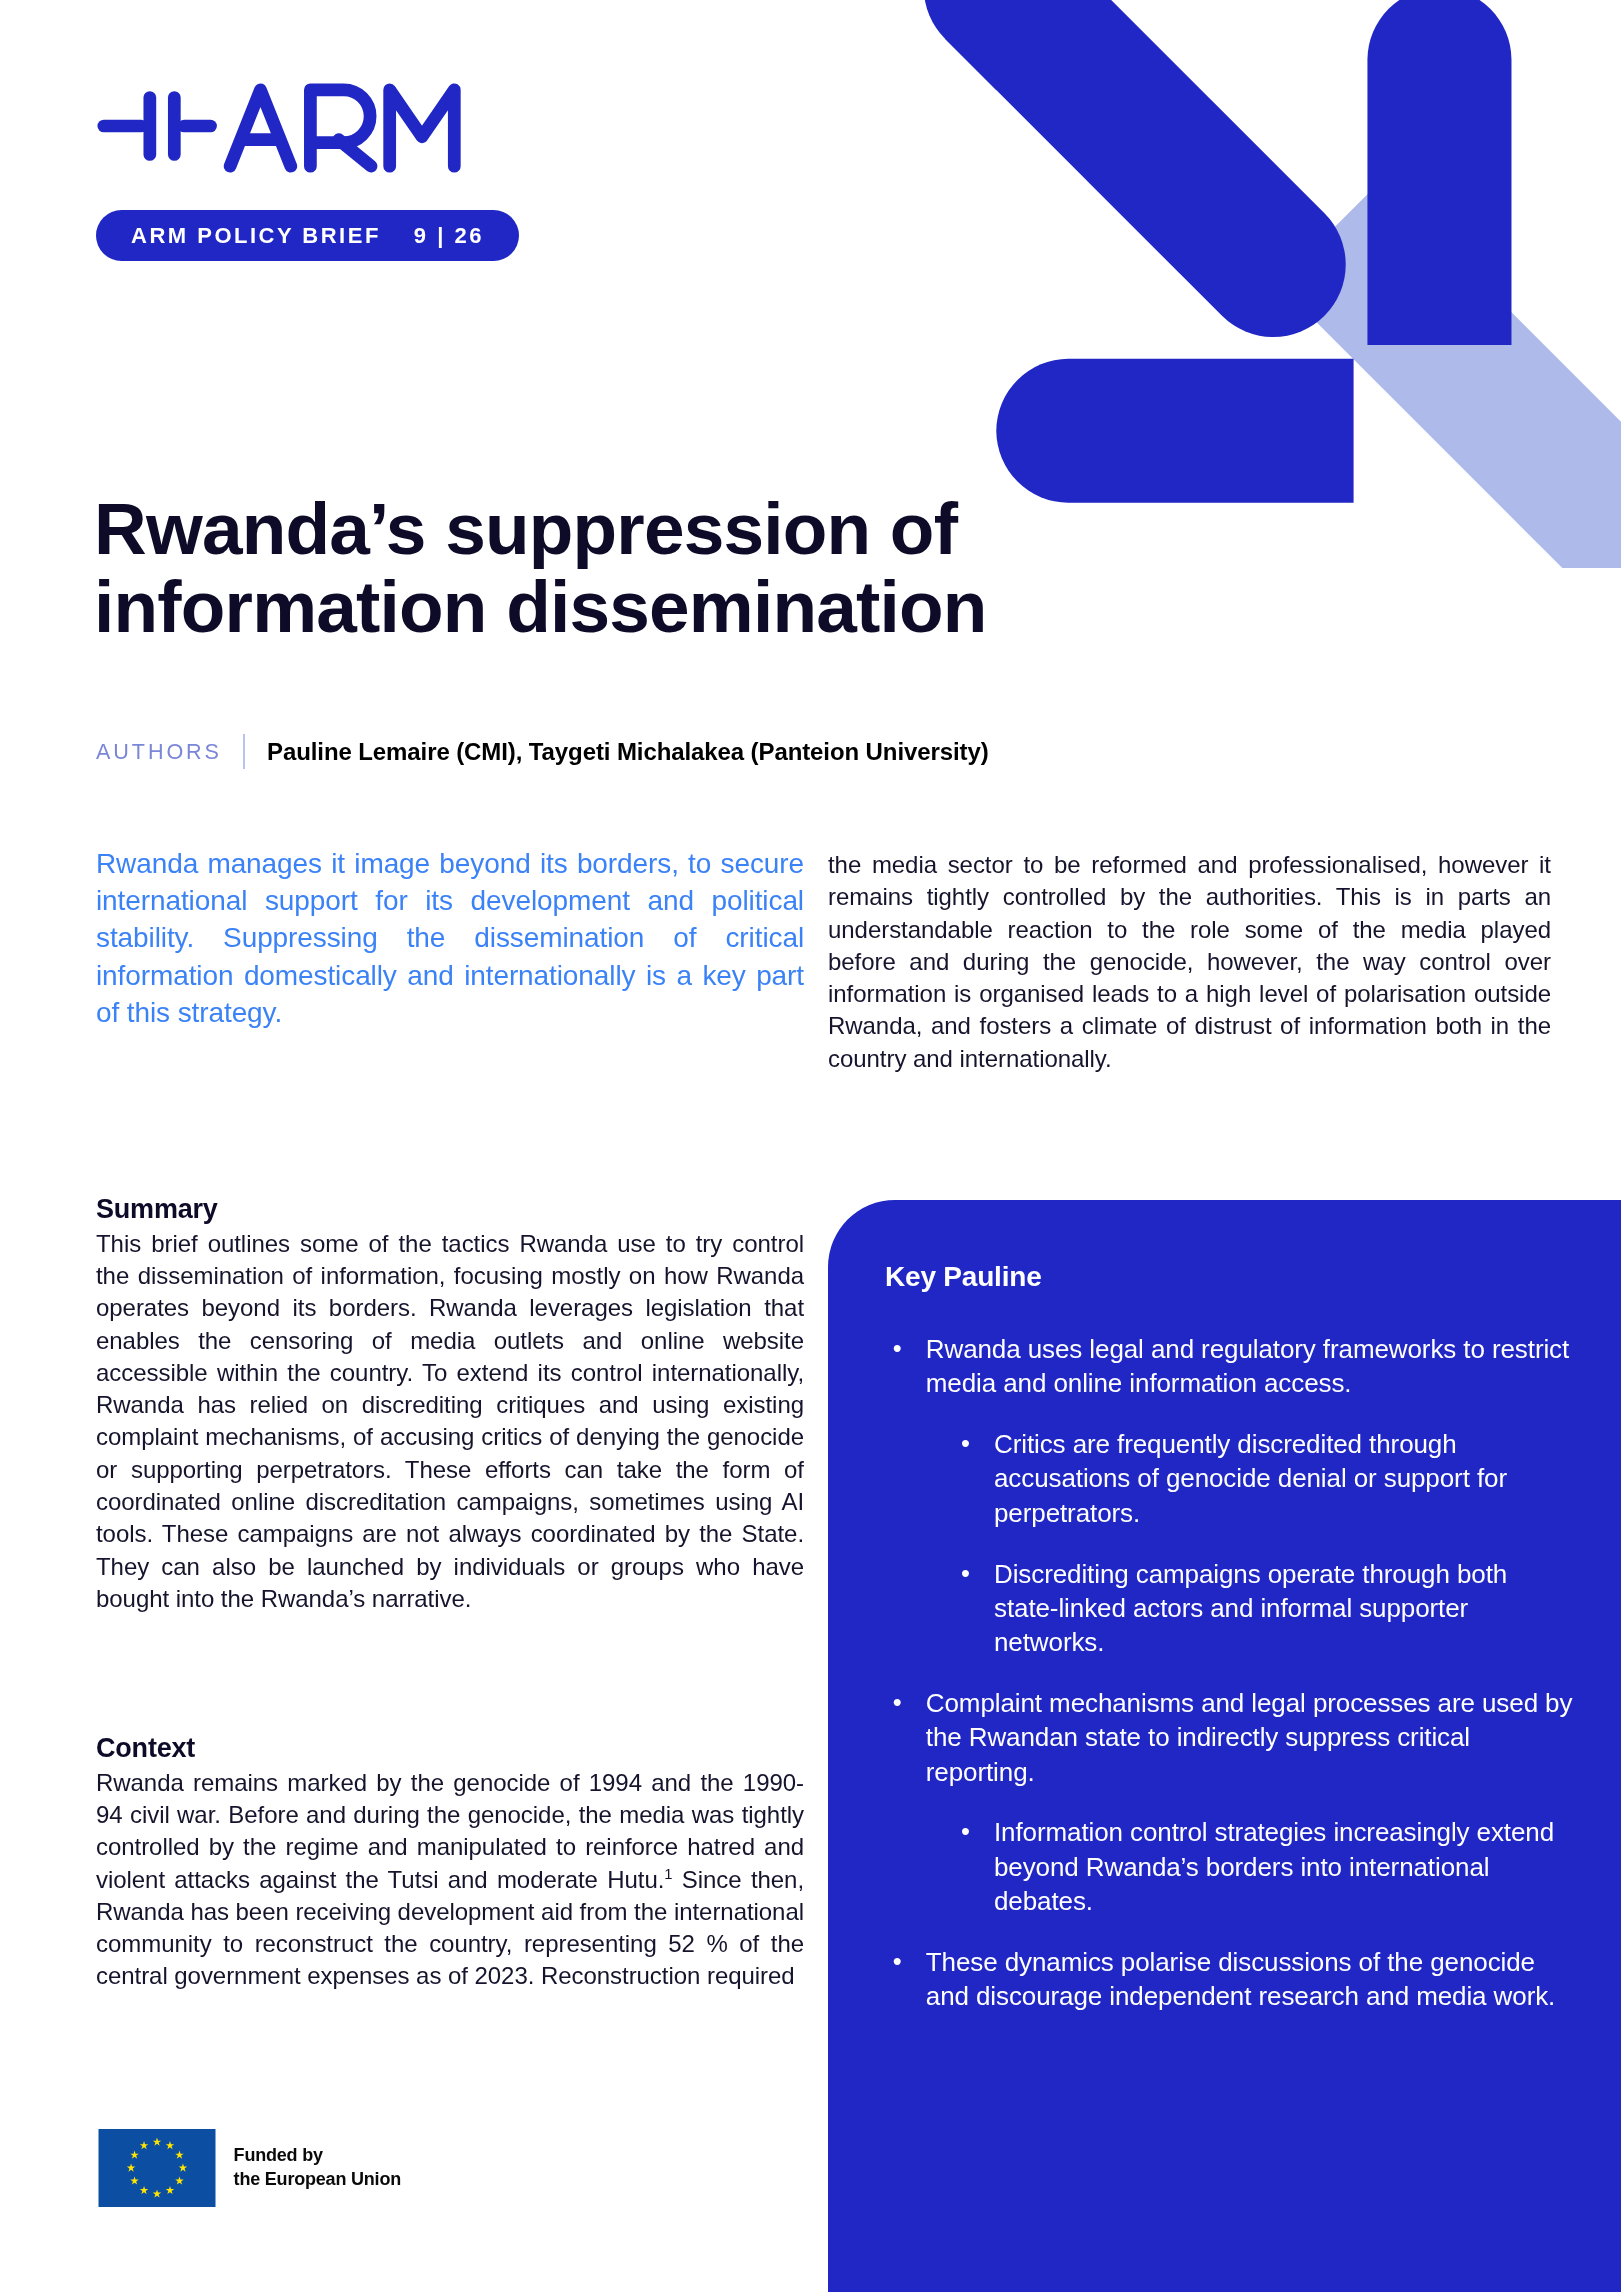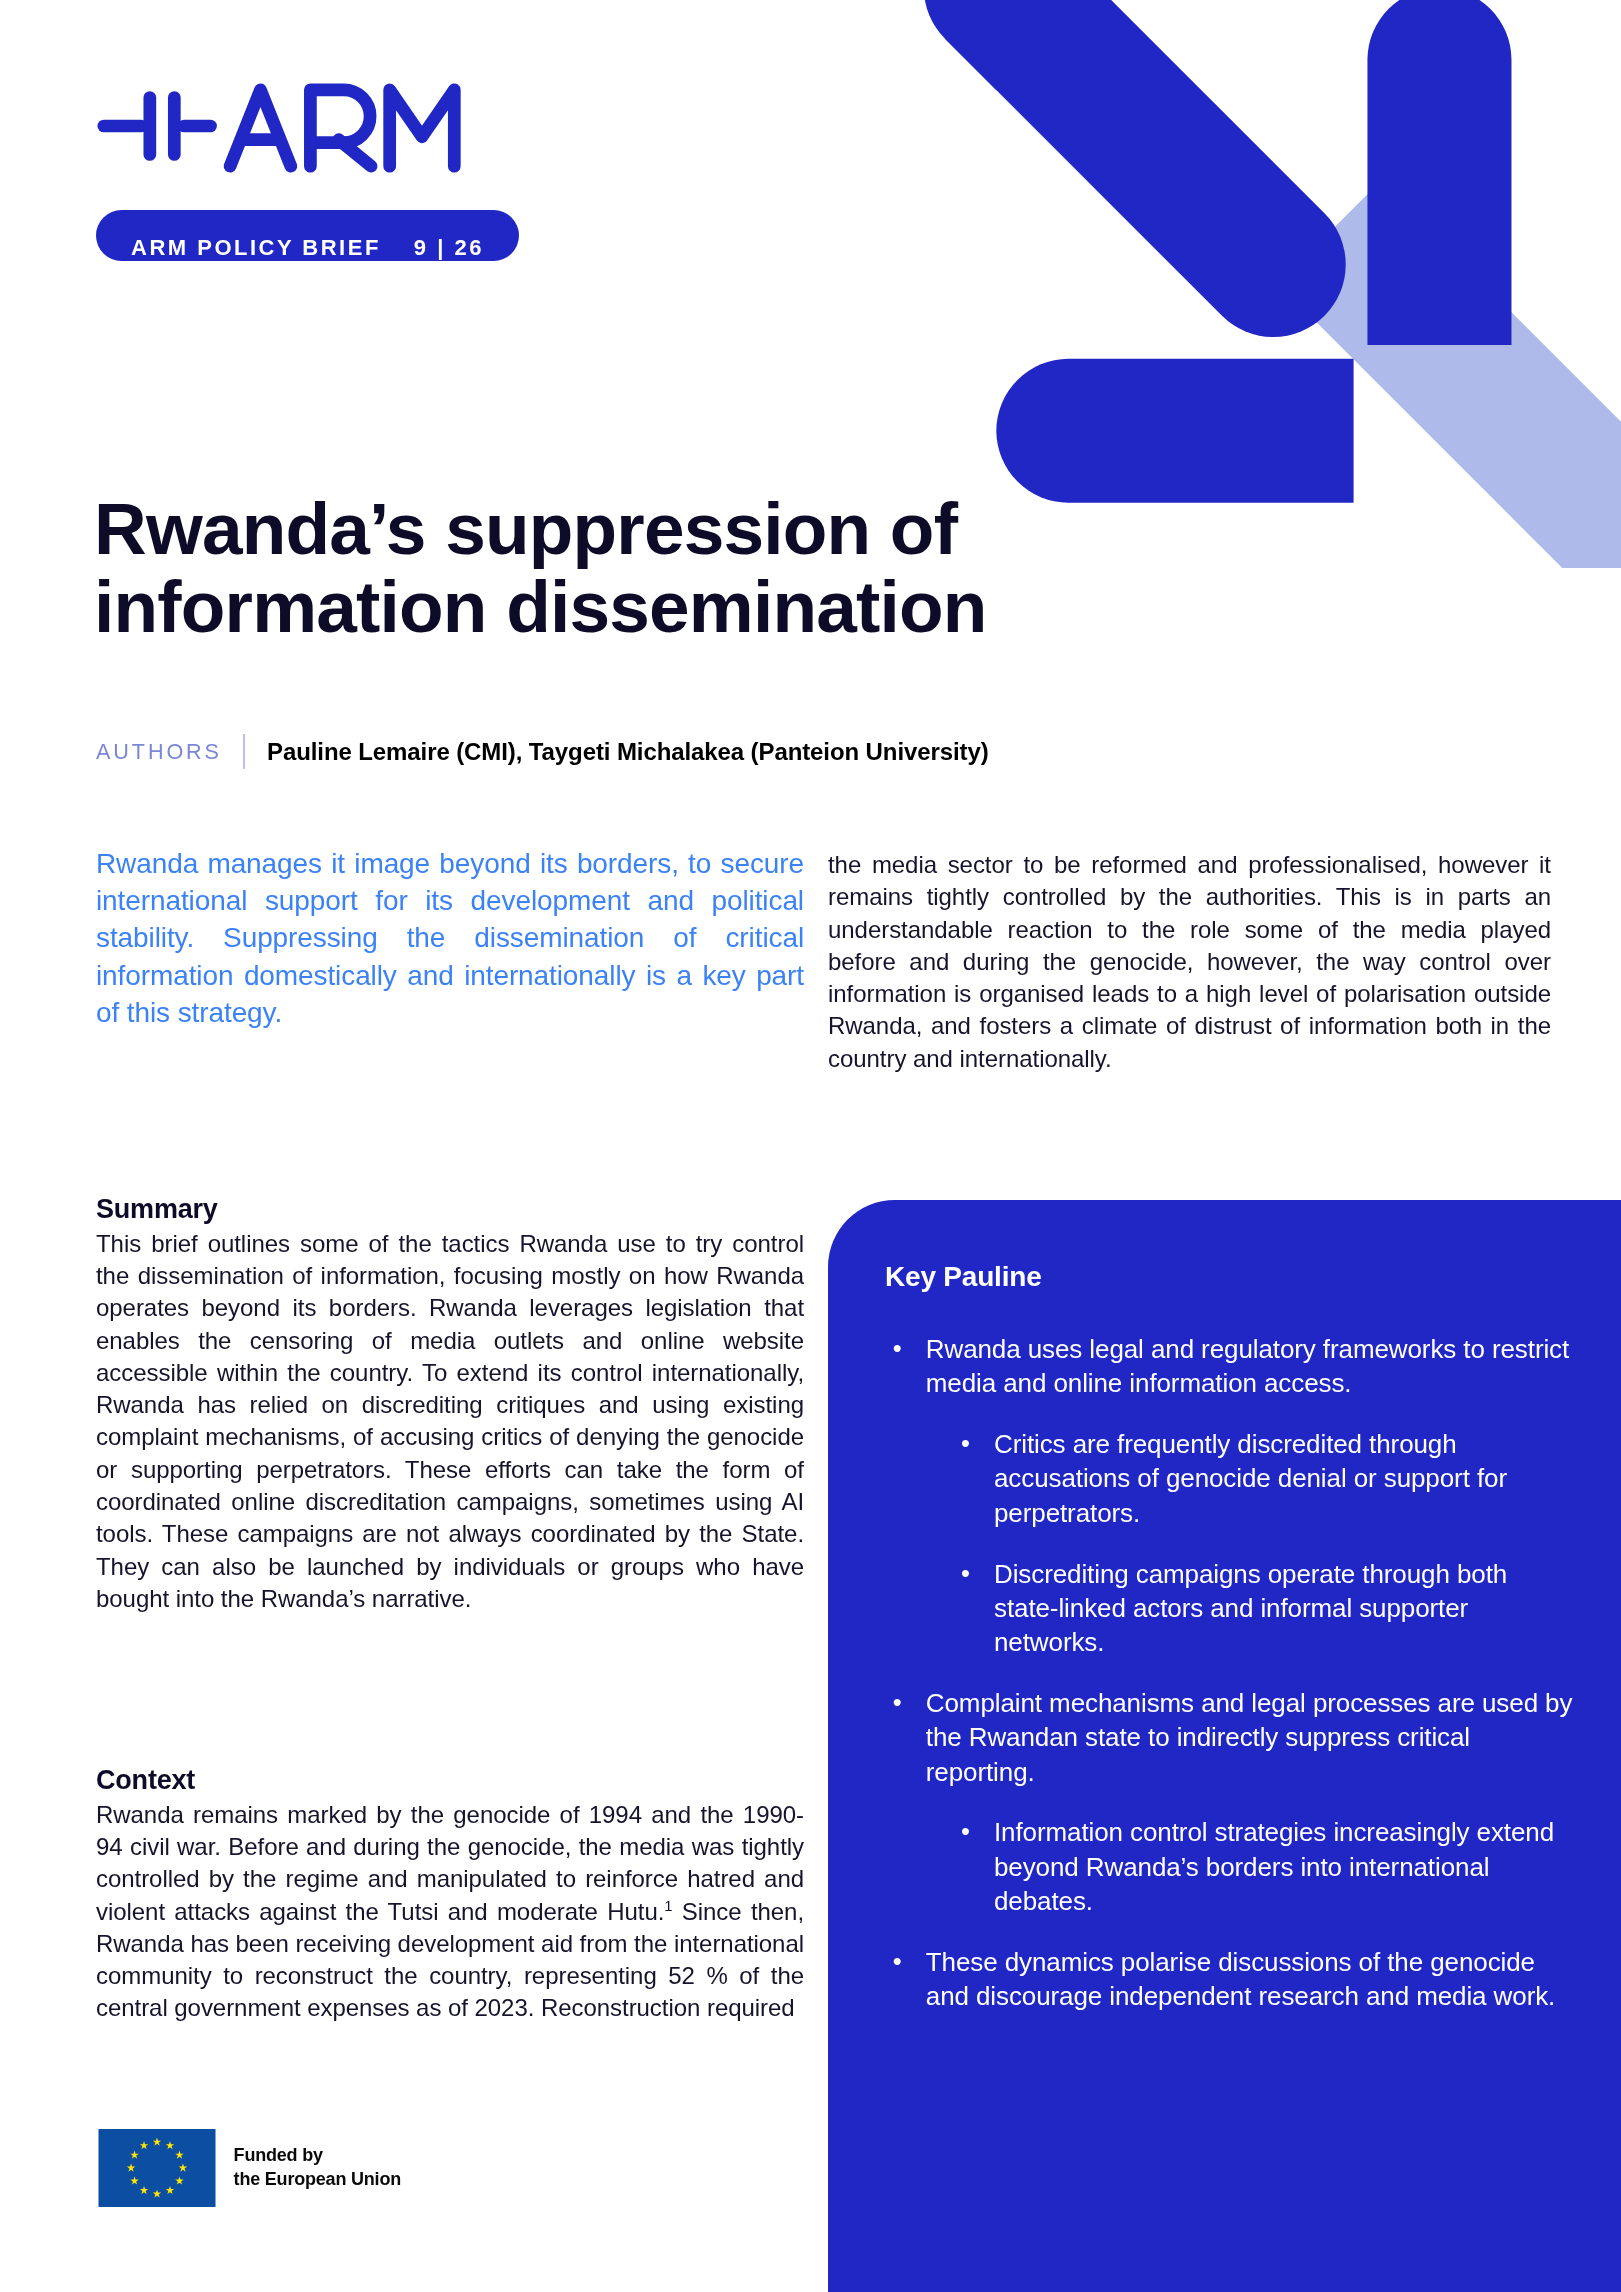--- a/index.html
+++ b/index.html
@@ -36,21 +36,21 @@
     position: absolute;
     left: 96px;
     top: 71px;
     width: 588px;
   }
   #arm-logo { display: block; }
 
   #brief-pill {
     margin-top: 29px;
     display: inline-flex;
-    align-items: flex-end;
+    align-items: center;
     background: #2027c4;
     border-radius: 59px;
     height: 51px;
     padding: 0 35px;
     white-space: nowrap;
   }
   .pill-label {
     color: #ffffff;
     font-size: 22px;
     font-weight: bold;
@@ -139,21 +139,21 @@
   .sec-body {
     color: #16142c;
     font-size: 24px;
     line-height: 1.345;
     text-align: justify;
     letter-spacing: -0.05px;
   }
   .sec-body sup { font-size: 0.62em; vertical-align: super; line-height: 0; }
 
   #summary-sec { top: 1194px; }
-  #context-sec { top: 1733px; margin-top: 32px; }
+  #context-sec { top: 1733px; }
 
   
   #key-panel {
     position: absolute;
     left: 828px;
     top: 1200px;
     width: 793px;
     height: 1093px;
     background: #2027c4;
     border-top-left-radius: 67px;

